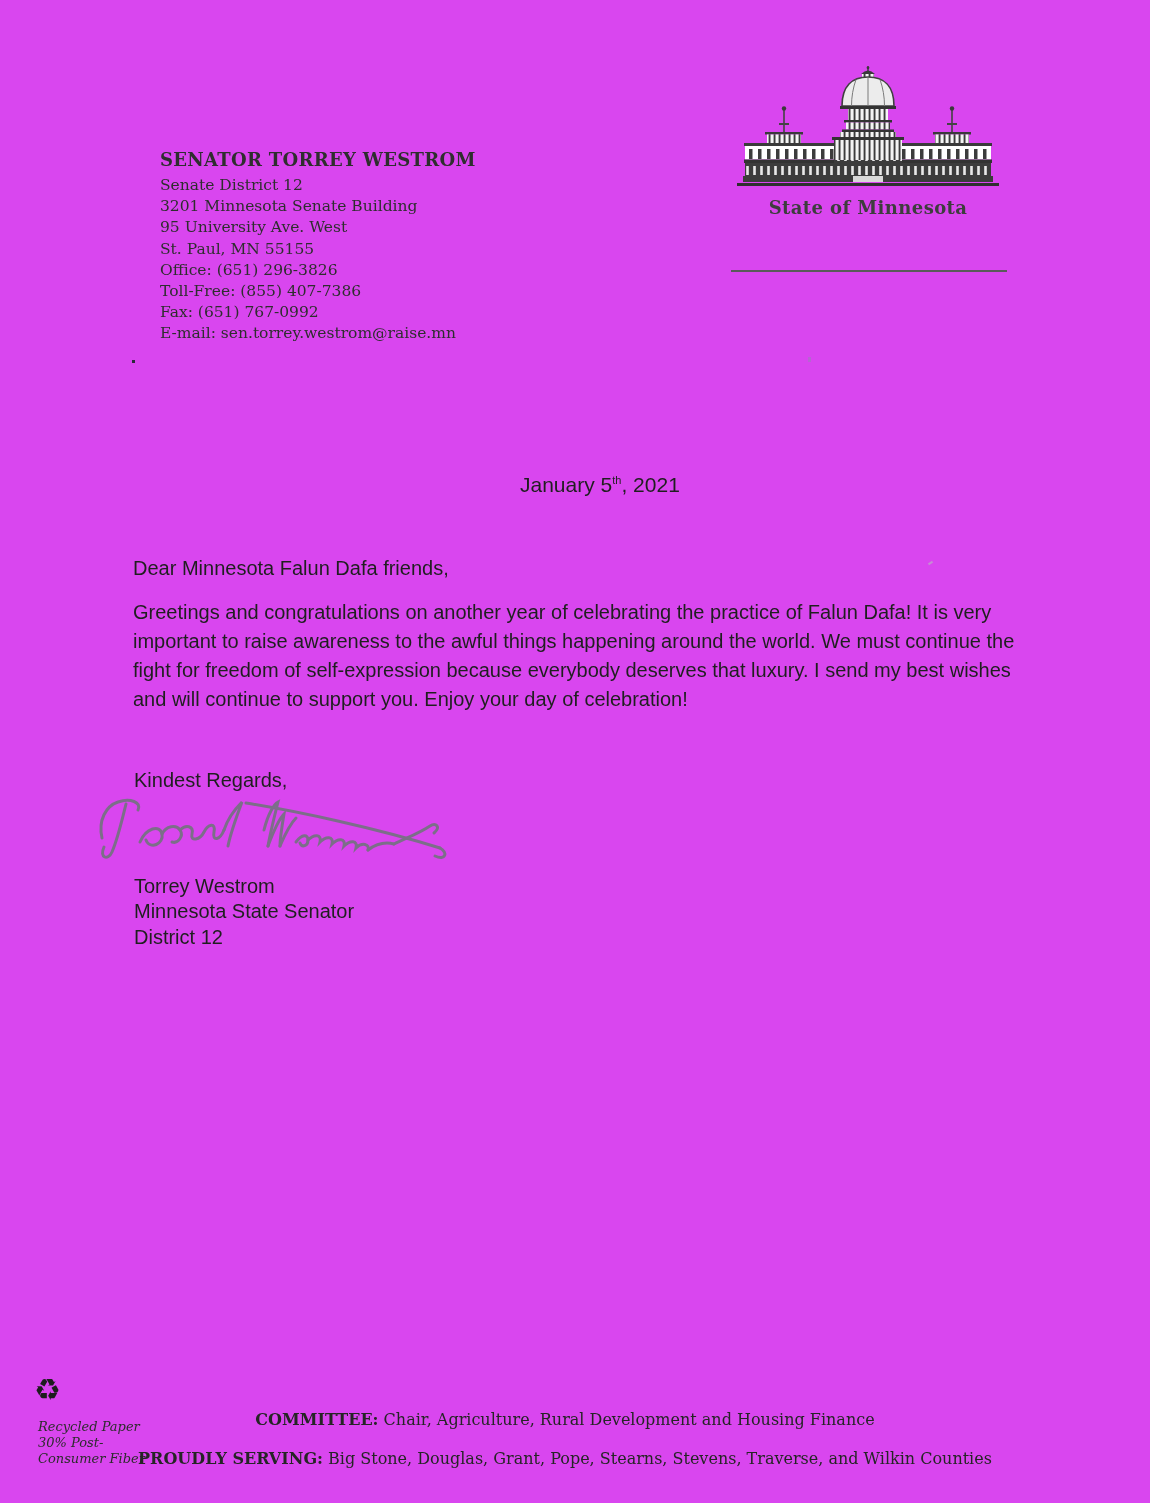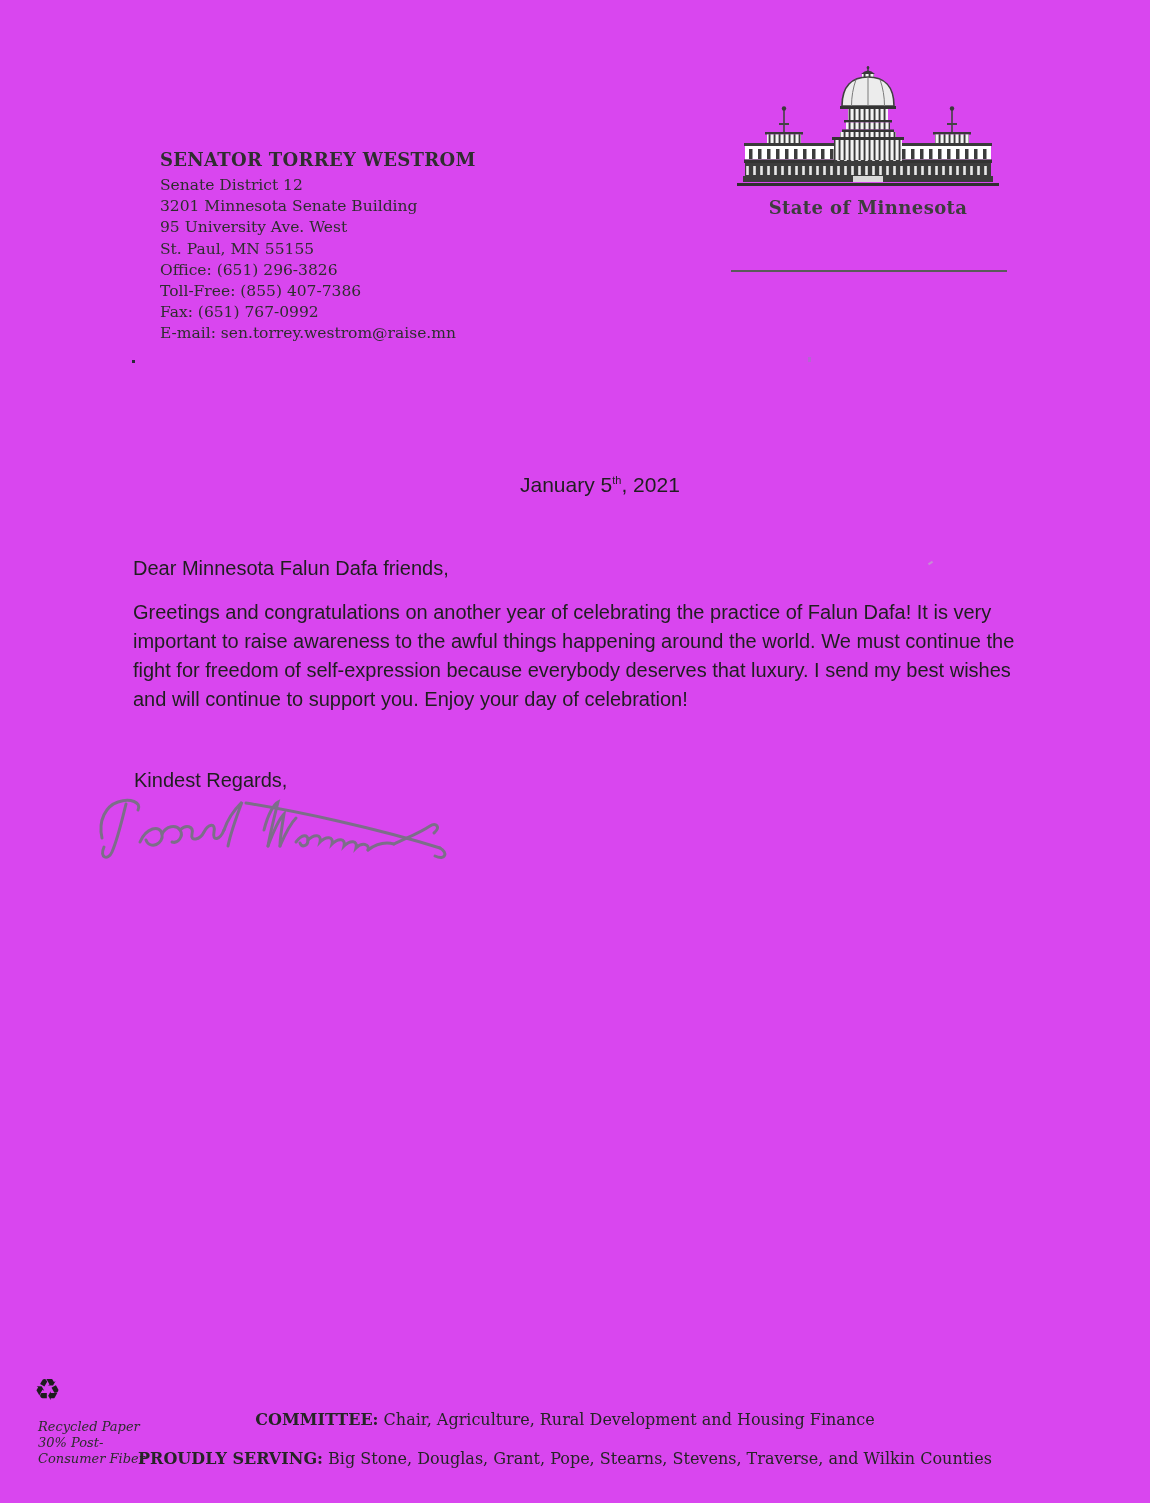--- a/index.html
+++ b/index.html
@@ -146,20 +146,25 @@
       <path d="M172,56 C178,40 184,28 188,24 C186,36 184,48 184,56"></path>
       <path d="M184,56 C190,42 196,32 200,28"></path>
       <path d="M150,13 C200,21 280,38 344,58"></path>
       <path d="M344,58 C352,62 350,71 339,66"></path>
       <path d="M200,52 C206,44 212,44 212,50 C212,56 206,58 204,53"></path>
       <path d="M212,50 C218,44 226,44 224,52 C230,46 238,46 236,54 C242,48 250,48 248,56 C254,50 262,50 260,58 C266,52 274,54 272,60"></path>
       <path d="M272,60 C280,54 290,52 298,54"></path>
       <path d="M298,54 C310,48 322,44 334,36 C340,32 345,37 338,43"></path>
     </g>
   </svg>
+  <div class="abs signer">
+    <div>Torrey Westrom</div>
+    <div>Minnesota State Senator</div>
+    <div>District 12</div>
+  </div>
 
   <div class="abs recycle">♻</div>
   <div class="abs recycle-note serif">
     <div>Recycled Paper</div>
     <div>30% Post-</div>
     <div>Consumer Fiber</div>
   </div>
   <div class="footer-center serif">
     <div class="committee"><span class="flabel">COMMITTEE:</span> <span>Chair, Agriculture, Rural Development and Housing Finance</span></div>
     <div class="serving"><span class="flabel">PROUDLY SERVING:</span> <span>Big Stone, Douglas, Grant, Pope, Stearns, Stevens, Traverse, and Wilkin Counties</span></div>

